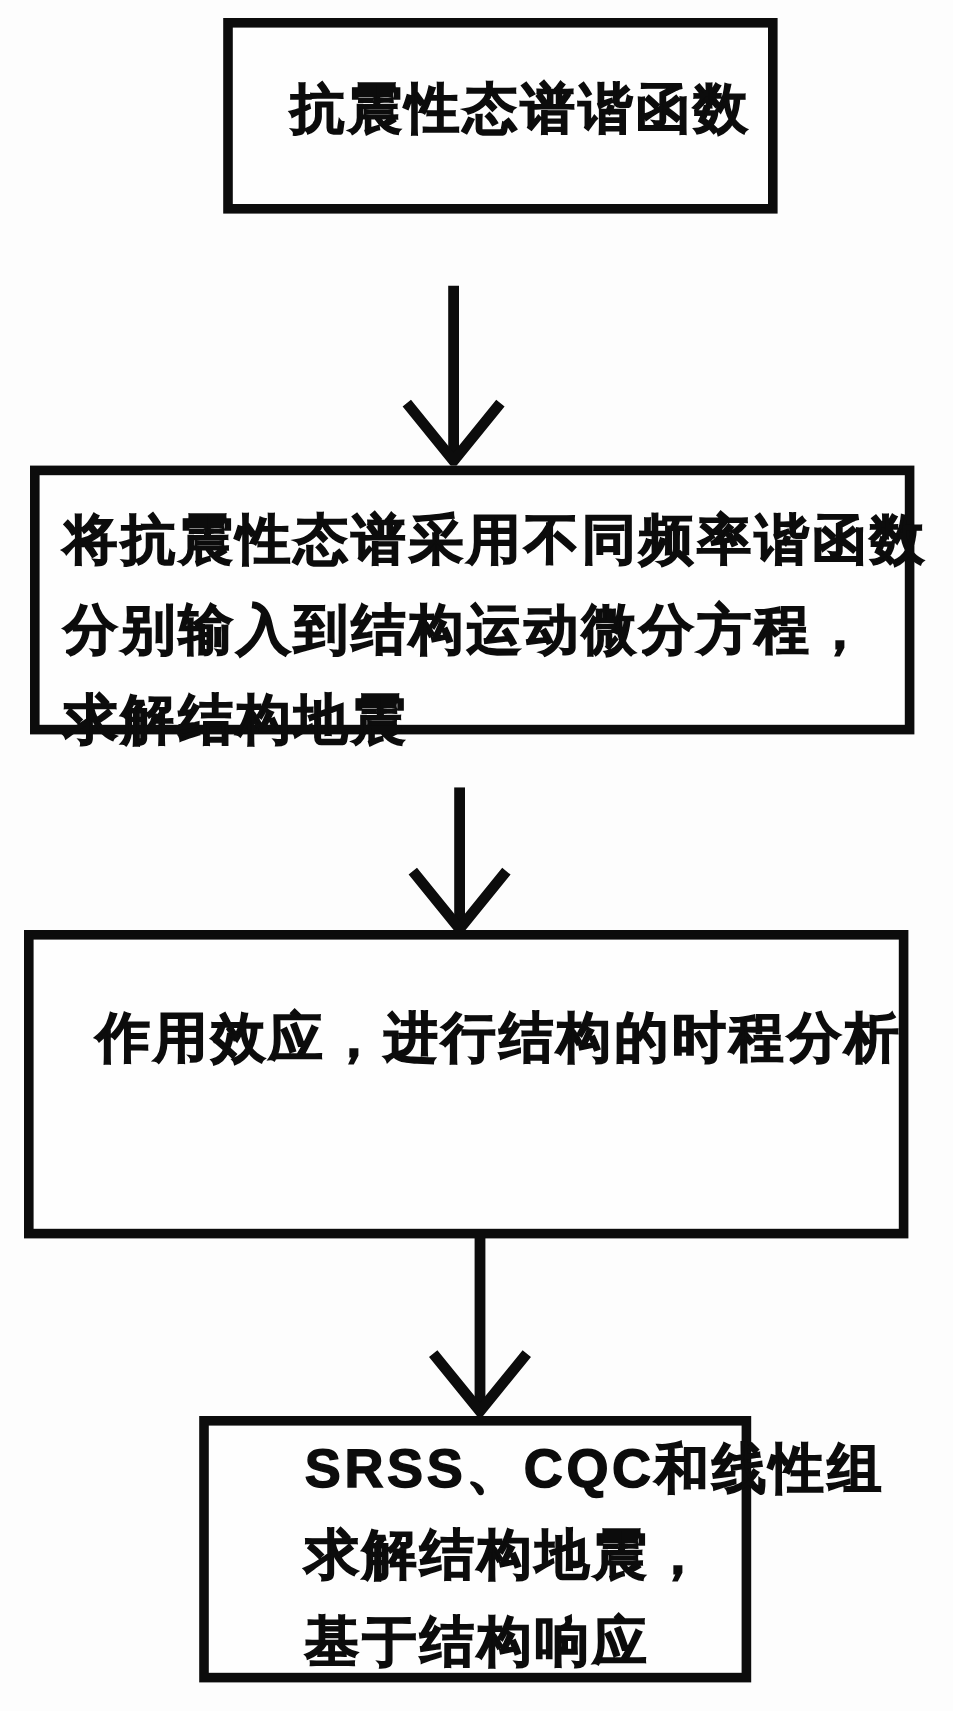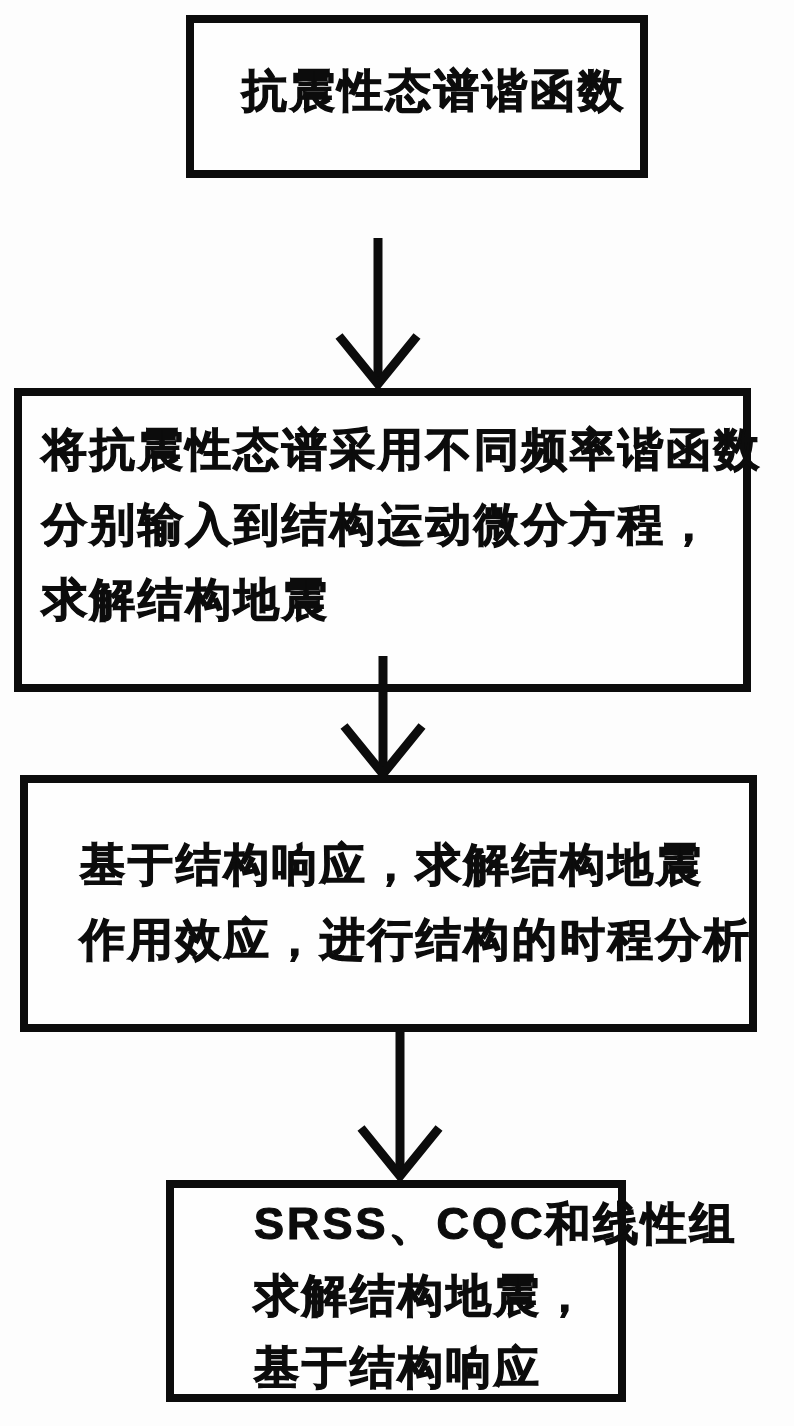--- a/index.html
+++ b/index.html
@@ -24,21 +24,21 @@
   }
   .flow-line {
     font-size: 45px;
     line-height: 75px;
     letter-spacing: 3px;
     white-space: nowrap;
     font-weight: bold;
     -webkit-text-stroke: 1.2px #0c0c0c;
   }
   #box1 { left: 150px; top: 15px;  width: 462px; height: 163px; padding: 30px 0 0 48px; margin-left: 36px; }
-  #box2 { left: 14px;  top: 388px; width: 737px; height: 304px; padding: 16px 0 0 20px; }
+  #box2 { left: 25px;  top: 388px; width: 737px; height: 224px; padding: 16px 0 0 20px; }
   #box3 { left: 20px;  top: 775px; width: 737px; height: 257px; padding: 44px 0 0 52px; }
   #box4 { left: 166px; top: 1180px; width: 460px; height: 222px; padding: 0 0 0 32px; }
   #box4 .flow-line { line-height: 72px; margin-left: 48px; }
   .arrow { position: absolute; }
 </style>
 </head>
 <body>
 
 <div id="page">
 
@@ -56,21 +56,20 @@
     <div class="flow-line">分别输入到结构运动微分方程，</div>
     <div class="flow-line">求解结构地震</div>
   </div>
 
   <svg class="arrow" style="left:338px; top:656px;" width="90" height="124" viewBox="0 0 90 124">
     <line x1="45" y1="0" x2="45" y2="116" stroke="#0c0c0c" stroke-width="9"></line>
     <polyline points="6,70 45,118 84,70" fill="none" stroke="#0c0c0c" stroke-width="9"></polyline>
   </svg>
 
   <div id="box3" class="flow-box">
-    <div class="flow-line">基于结构响应，求解结构地震</div>
     <div class="flow-line">作用效应，进行结构的时程分析</div>
   </div>
 
   <svg class="arrow" style="left:355px; top:1030px;" width="90" height="152" viewBox="0 0 90 152">
     <line x1="45" y1="0" x2="45" y2="144" stroke="#0c0c0c" stroke-width="9"></line>
     <polyline points="6,98 45,146 84,98" fill="none" stroke="#0c0c0c" stroke-width="9"></polyline>
   </svg>
 
   <div id="box4" class="flow-box">
     <div class="flow-line">SRSS、CQC和线性组</div>

